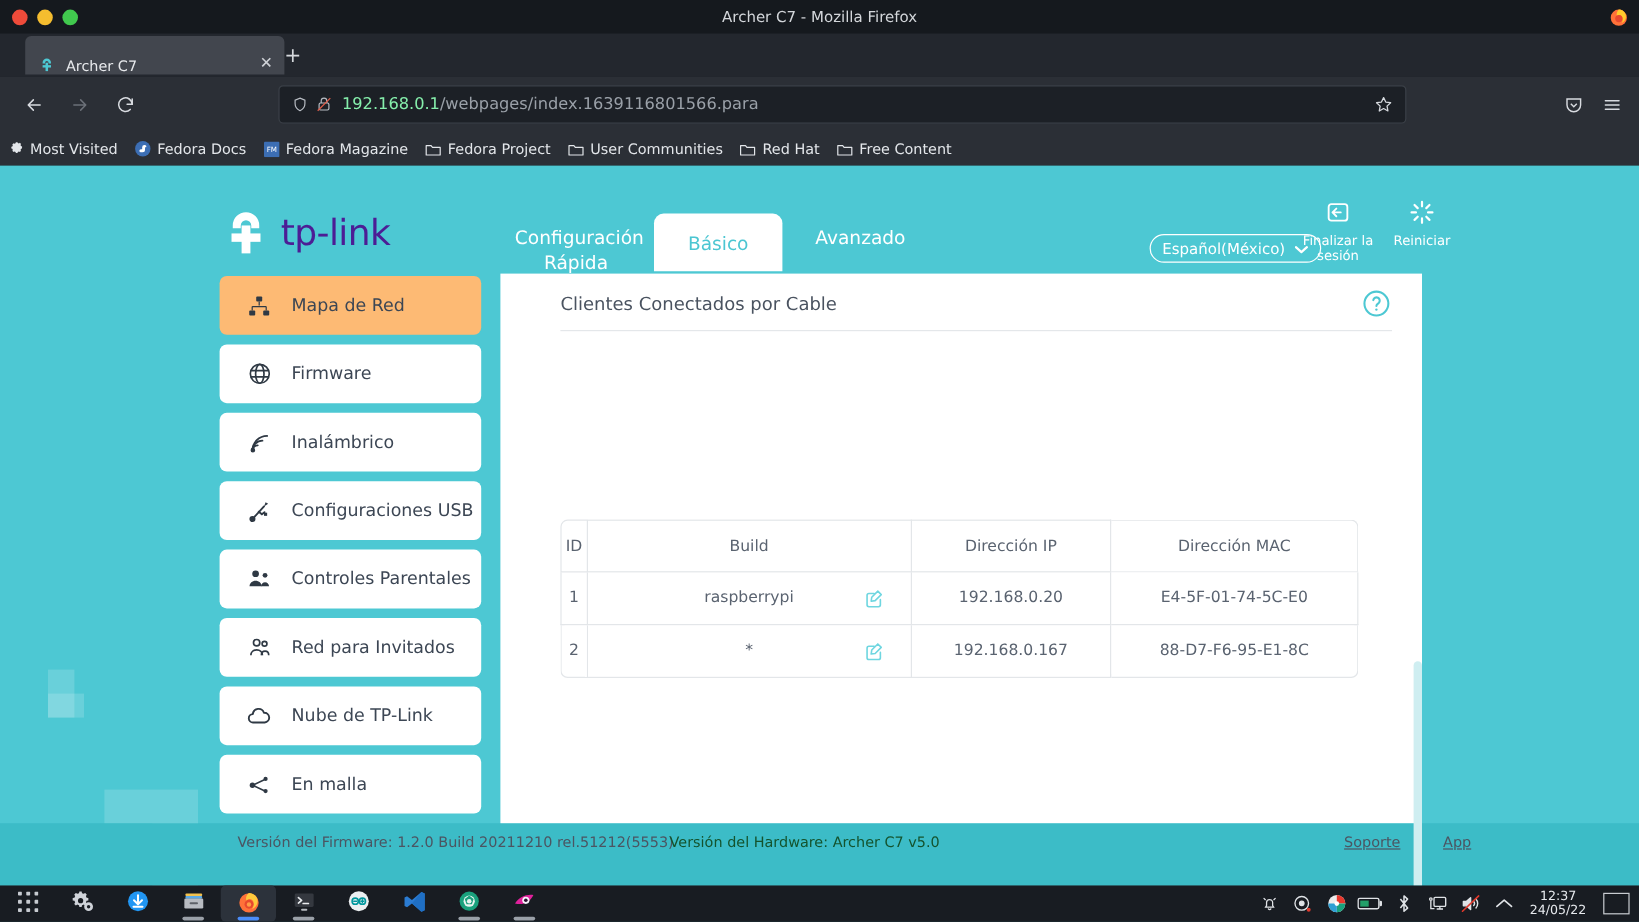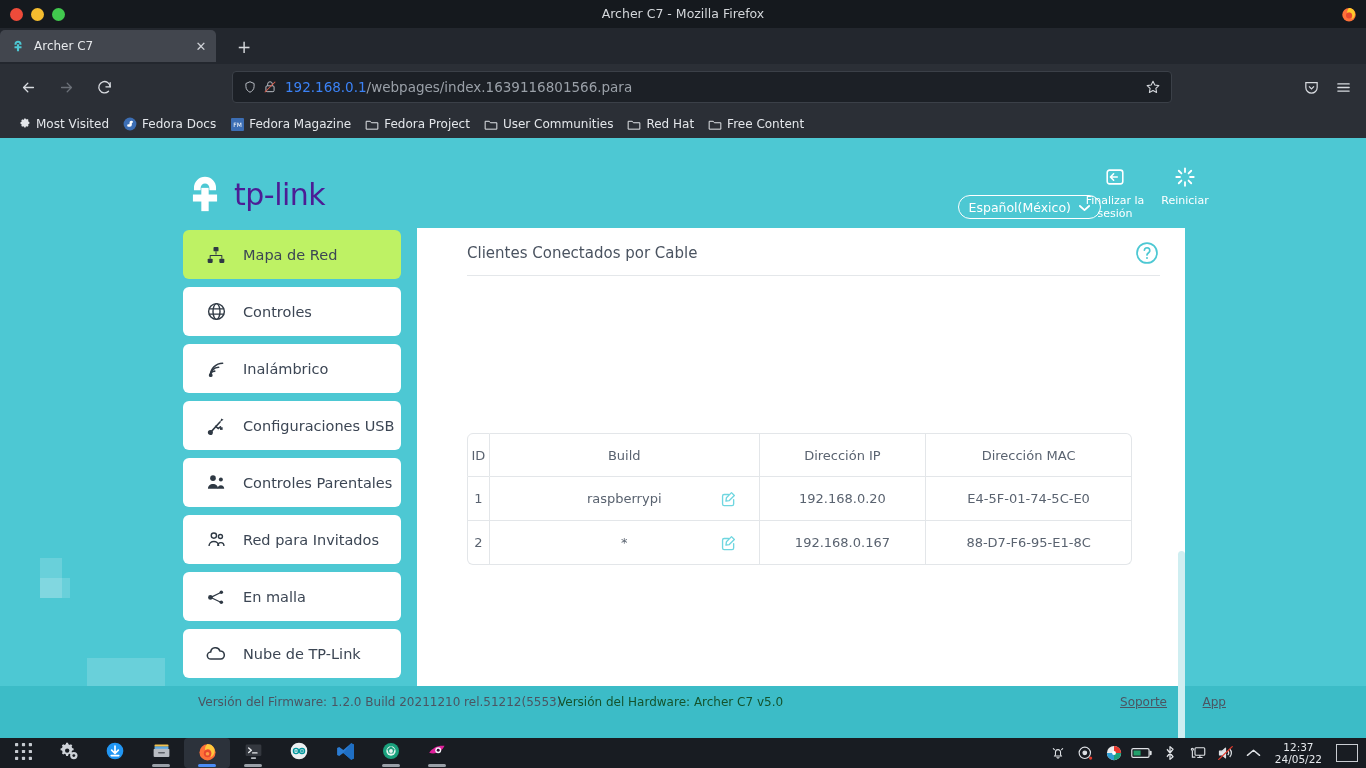--- a/index.html
+++ b/index.html
@@ -28,23 +28,23 @@
   }
   .ff-logo-corner {
     position: absolute; right: 8px; top: 5px; width: 18px; height: 18px;
   }
 
   .ff-tabstrip {
     position: absolute; top: 28px; left: 0; width: 1366px; height: 36px;
     background: #23272e;
   }
   .ff-tab {
-    position: absolute; left: 0; top: 2px; width: 216px; height: 32px;
+    position: absolute; left: 21px; top: 2px; width: 216px; height: 32px;
     background: #42464e; border-radius: 5px 5px 0 0;
-    display: flex; align-items: center; padding: 0 6px 0 10px;
+    display: flex; align-items: flex-end; padding: 0 6px 0 10px;
   }
   .ff-tab .favicon {
     width: 16px; height: 16px; margin-right: 8px; flex: 0 0 auto;
     display: flex; align-items: center; justify-content: center;
   }
   .ff-tab .tab-title {
     color: #e7e9ec; font-size: 12px; flex: 1 1 auto;
     white-space: nowrap; overflow: hidden; text-overflow: ellipsis;
   }
   .ff-tab .tab-close {
@@ -76,29 +76,29 @@
     display: flex; align-items: center; padding: 0 8px;
   }
   .urlbar .shield { width: 18px; height: 18px; margin-right: 2px;
     display:flex; align-items:center; justify-content:center; }
   .urlbar .lock { width: 18px; height: 18px; margin-right: 6px;
     display:flex; align-items:center; justify-content:center; }
   .urlbar .url-text {
     flex: 1 1 auto; font-size: 13.5px; color: #9aa0a8;
     white-space: nowrap; overflow: hidden;
   }
-  .urlbar .url-text .host { color: #3b82f6; }
+  .urlbar .url-text .host { color: #86efac; }
   .urlbar .star { width: 20px; height: 20px; color: #d6d9de;
     display:flex; align-items:center; justify-content:center; }
   .nav-right { position: absolute; right: 8px; top: 7px; display: flex; gap: 2px; }
   .nav-right .nav-btn { margin-left: 0; width: 30px; height: 32px; }
 
   .ff-bookmarks {
     position: absolute; top: 110px; left: 0; width: 1366px; height: 28px;
-    background: #2b2f36; display: flex; align-items: center; padding-left: 11px;
+    background: #2b2f36; display: flex; align-items: center; padding-left: 0;
   }
   .bm {
     display: flex; align-items: center; gap: 5px;
     padding: 2px 6px; border-radius: 3px; margin-right: 2px;
   }
   .bm .bm-icon { width: 14px; height: 14px; display:flex; align-items:center; justify-content:center; }
   .bm .bm-label { color: #e3e6ea; font-size: 12px; white-space: nowrap; }
 
   
   .page {
@@ -146,21 +146,21 @@
   .hdr-action.reboot { right: 146px; }
 
   
   .sidebar { position: absolute; left: 183px; top: 92px; width: 218px; }
   .side-item {
     height: 49px; background: #ffffff; border-radius: 6px;
     margin-bottom: 8px; display: flex; align-items: center;
     padding-left: 22px; gap: 16px;
     color: #3c4654; font-size: 14.5px;
   }
-  .side-item.active { background: #bef264; }
+  .side-item.active { background: #fdba74; }
   .side-item .si-icon { width: 22px; height: 22px; display:flex; align-items:center; justify-content:center; color:#2f3944; }
 
   
   .content-panel {
     position: absolute; left: 417px; top: 90px;
     width: 768px; height: 458px; background: #ffffff;
     border-radius: 0 0 0 0;
   }
   .panel-title {
     position: absolute; left: 50px; top: 16px;
@@ -390,20 +390,25 @@
 
   <div class="tplink-logo">
     <svg width="44" height="42" viewBox="0 0 24 24">
       <path d="M12 2.2a6.3 6.3 0 00-6.3 6.3v1.3h3.8V8.5a2.5 2.5 0 115 0v1.3h3.8V8.5A6.3 6.3 0 0012 2.2z" fill="#fff"></path>
       <rect x="9.9" y="8.5" width="4.2" height="13.3" fill="#fff"></rect>
       <rect x="5.1" y="12.3" width="13.8" height="4" fill="#fff"></rect>
     </svg>
     <span class="tplink-word">tp-link</span>
   </div>
 
+  <div class="topnav">
+    <div class="topnav-item">Configuración Rápida</div>
+    <div class="topnav-item active">Básico</div>
+    <div class="topnav-item">Avanzado</div>
+  </div>
 
   <div class="lang-select">
     <span>Español(México)</span>
     <span>
       <svg width="11" height="8" viewBox="0 0 12 8" fill="none" stroke="#ffffff" stroke-width="2" stroke-linecap="round" stroke-linejoin="round">
           <path d="M1 1.8L6 6.3l5-4.5"></path>
         </svg>
     </span>
   </div>
 
@@ -439,21 +444,21 @@
       <span>Mapa de Red</span>
     </div>
     <div class="side-item">
       <span class="si-icon">
         <svg width="21" height="21" viewBox="0 0 24 24" fill="none" stroke="#2f3944" stroke-width="1.6">
           <circle cx="12" cy="12" r="9"></circle>
             <ellipse cx="12" cy="12" rx="4" ry="9"></ellipse>
             <path d="M3.3 9h17.4M3.3 15h17.4"></path>
         </svg>
       </span>
-      <span>Controles</span>
+      <span>Firmware</span>
     </div>
     <div class="side-item">
       <span class="si-icon">
         <svg width="21" height="21" viewBox="0 0 24 24" fill="none" stroke="#2f3944" stroke-width="1.8" stroke-linecap="round">
           <path d="M5 20A14 14 0 0119 6"></path>
             <path d="M5 20a9.5 9.5 0 019.5-9.5"></path>
             <path d="M5 20a5 5 0 015-5"></path>
             <circle cx="5.4" cy="19.6" r="1.3" fill="#2f3944"></circle>
         </svg>
       </span>
@@ -488,36 +493,36 @@
           <circle cx="9" cy="7.5" r="3"></circle>
             <path d="M3.5 19.5c0-3 2.4-5.2 5.5-5.2s5.5 2.2 5.5 5.2"></path>
           <circle cx="16.5" cy="8.5" r="2.3"></circle>
             <path d="M13.5 19.5c0-2.3 1.5-3.9 3.5-3.9s3.5 1.6 3.5 3.9"></path>
         </svg>
       </span>
       <span>Red para Invitados</span>
     </div>
     <div class="side-item">
       <span class="si-icon">
+        <svg width="22" height="22" viewBox="0 0 24 24" fill="none" stroke="#2f3944" stroke-width="1.7" stroke-linejoin="round">
+          <path d="M6.5 17.5a3.8 3.8 0 01-.3-7.6 5.2 5.2 0 0110.1-1.2 3.9 3.9 0 01.7 8.8z"></path>
+        </svg>
+      </span>
+      <span>Nube de TP-Link</span>
+    </div>
+    <div class="side-item">
+      <span class="si-icon">
         <svg width="21" height="21" viewBox="0 0 24 24" fill="#2f3944">
           <circle cx="5" cy="13" r="2.6"></circle>
             <circle cx="17.5" cy="7" r="2"></circle>
             <circle cx="17.5" cy="18.5" r="2"></circle>
           <path d="M6.4 11.7l9.6-4.6.6 1.3-9.6 4.6zM6.4 14.3l.6-1.3 9.6 4.6-.6 1.3z"></path>
         </svg>
       </span>
       <span>En malla</span>
-    </div>
-    <div class="side-item">
-      <span class="si-icon">
-        <svg width="22" height="22" viewBox="0 0 24 24" fill="none" stroke="#2f3944" stroke-width="1.7" stroke-linejoin="round">
-          <path d="M6.5 17.5a3.8 3.8 0 01-.3-7.6 5.2 5.2 0 0110.1-1.2 3.9 3.9 0 01.7 8.8z"></path>
-        </svg>
-      </span>
-      <span>Nube de TP-Link</span>
     </div>
   </div>
 
   <div class="content-panel">
     <div class="panel-title">Clientes Conectados por Cable</div>
     <div class="help-icon">
       <svg width="26" height="26" viewBox="0 0 24 24" fill="none" stroke="#4dc8d3" stroke-width="1.6">
         <circle cx="12" cy="12" r="9.2"></circle>
         <path d="M9.6 9.3a2.5 2.5 0 114.2 2.2c-.9.8-1.8 1.2-1.8 2.3" stroke-linecap="round"></path>
         <circle cx="12" cy="16.6" r="0.9" fill="#4dc8d3" stroke="none"></circle>

